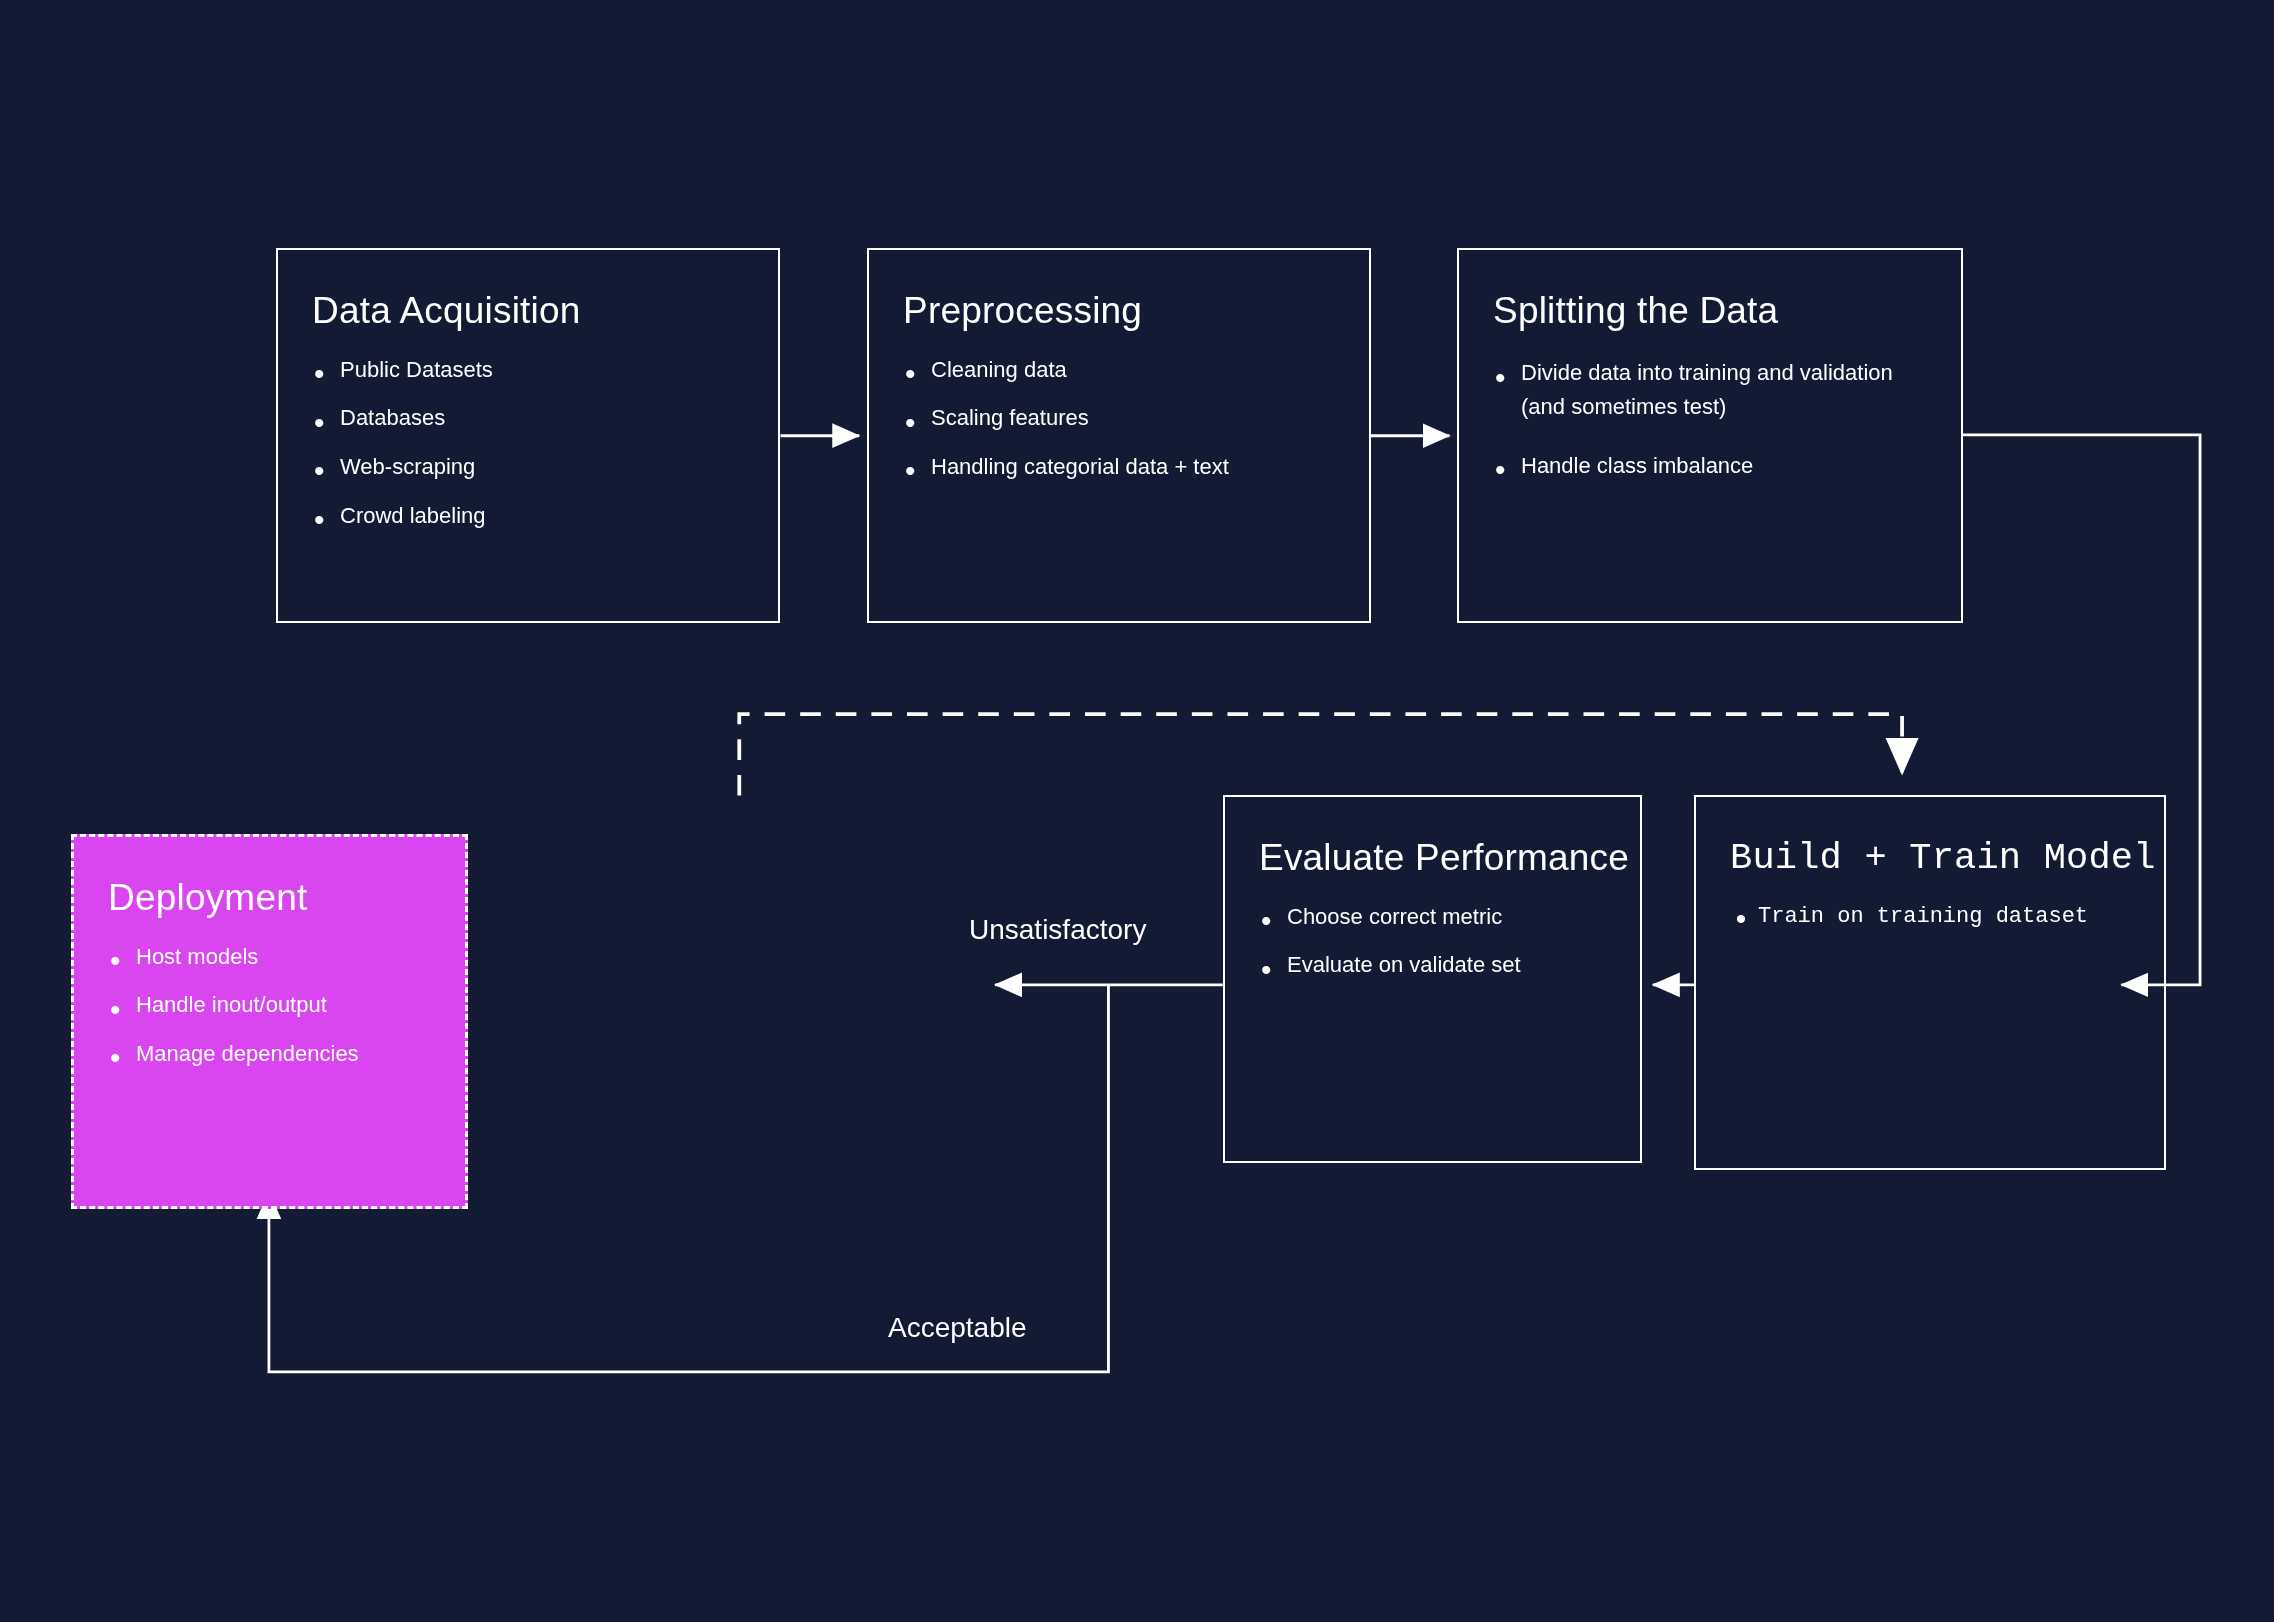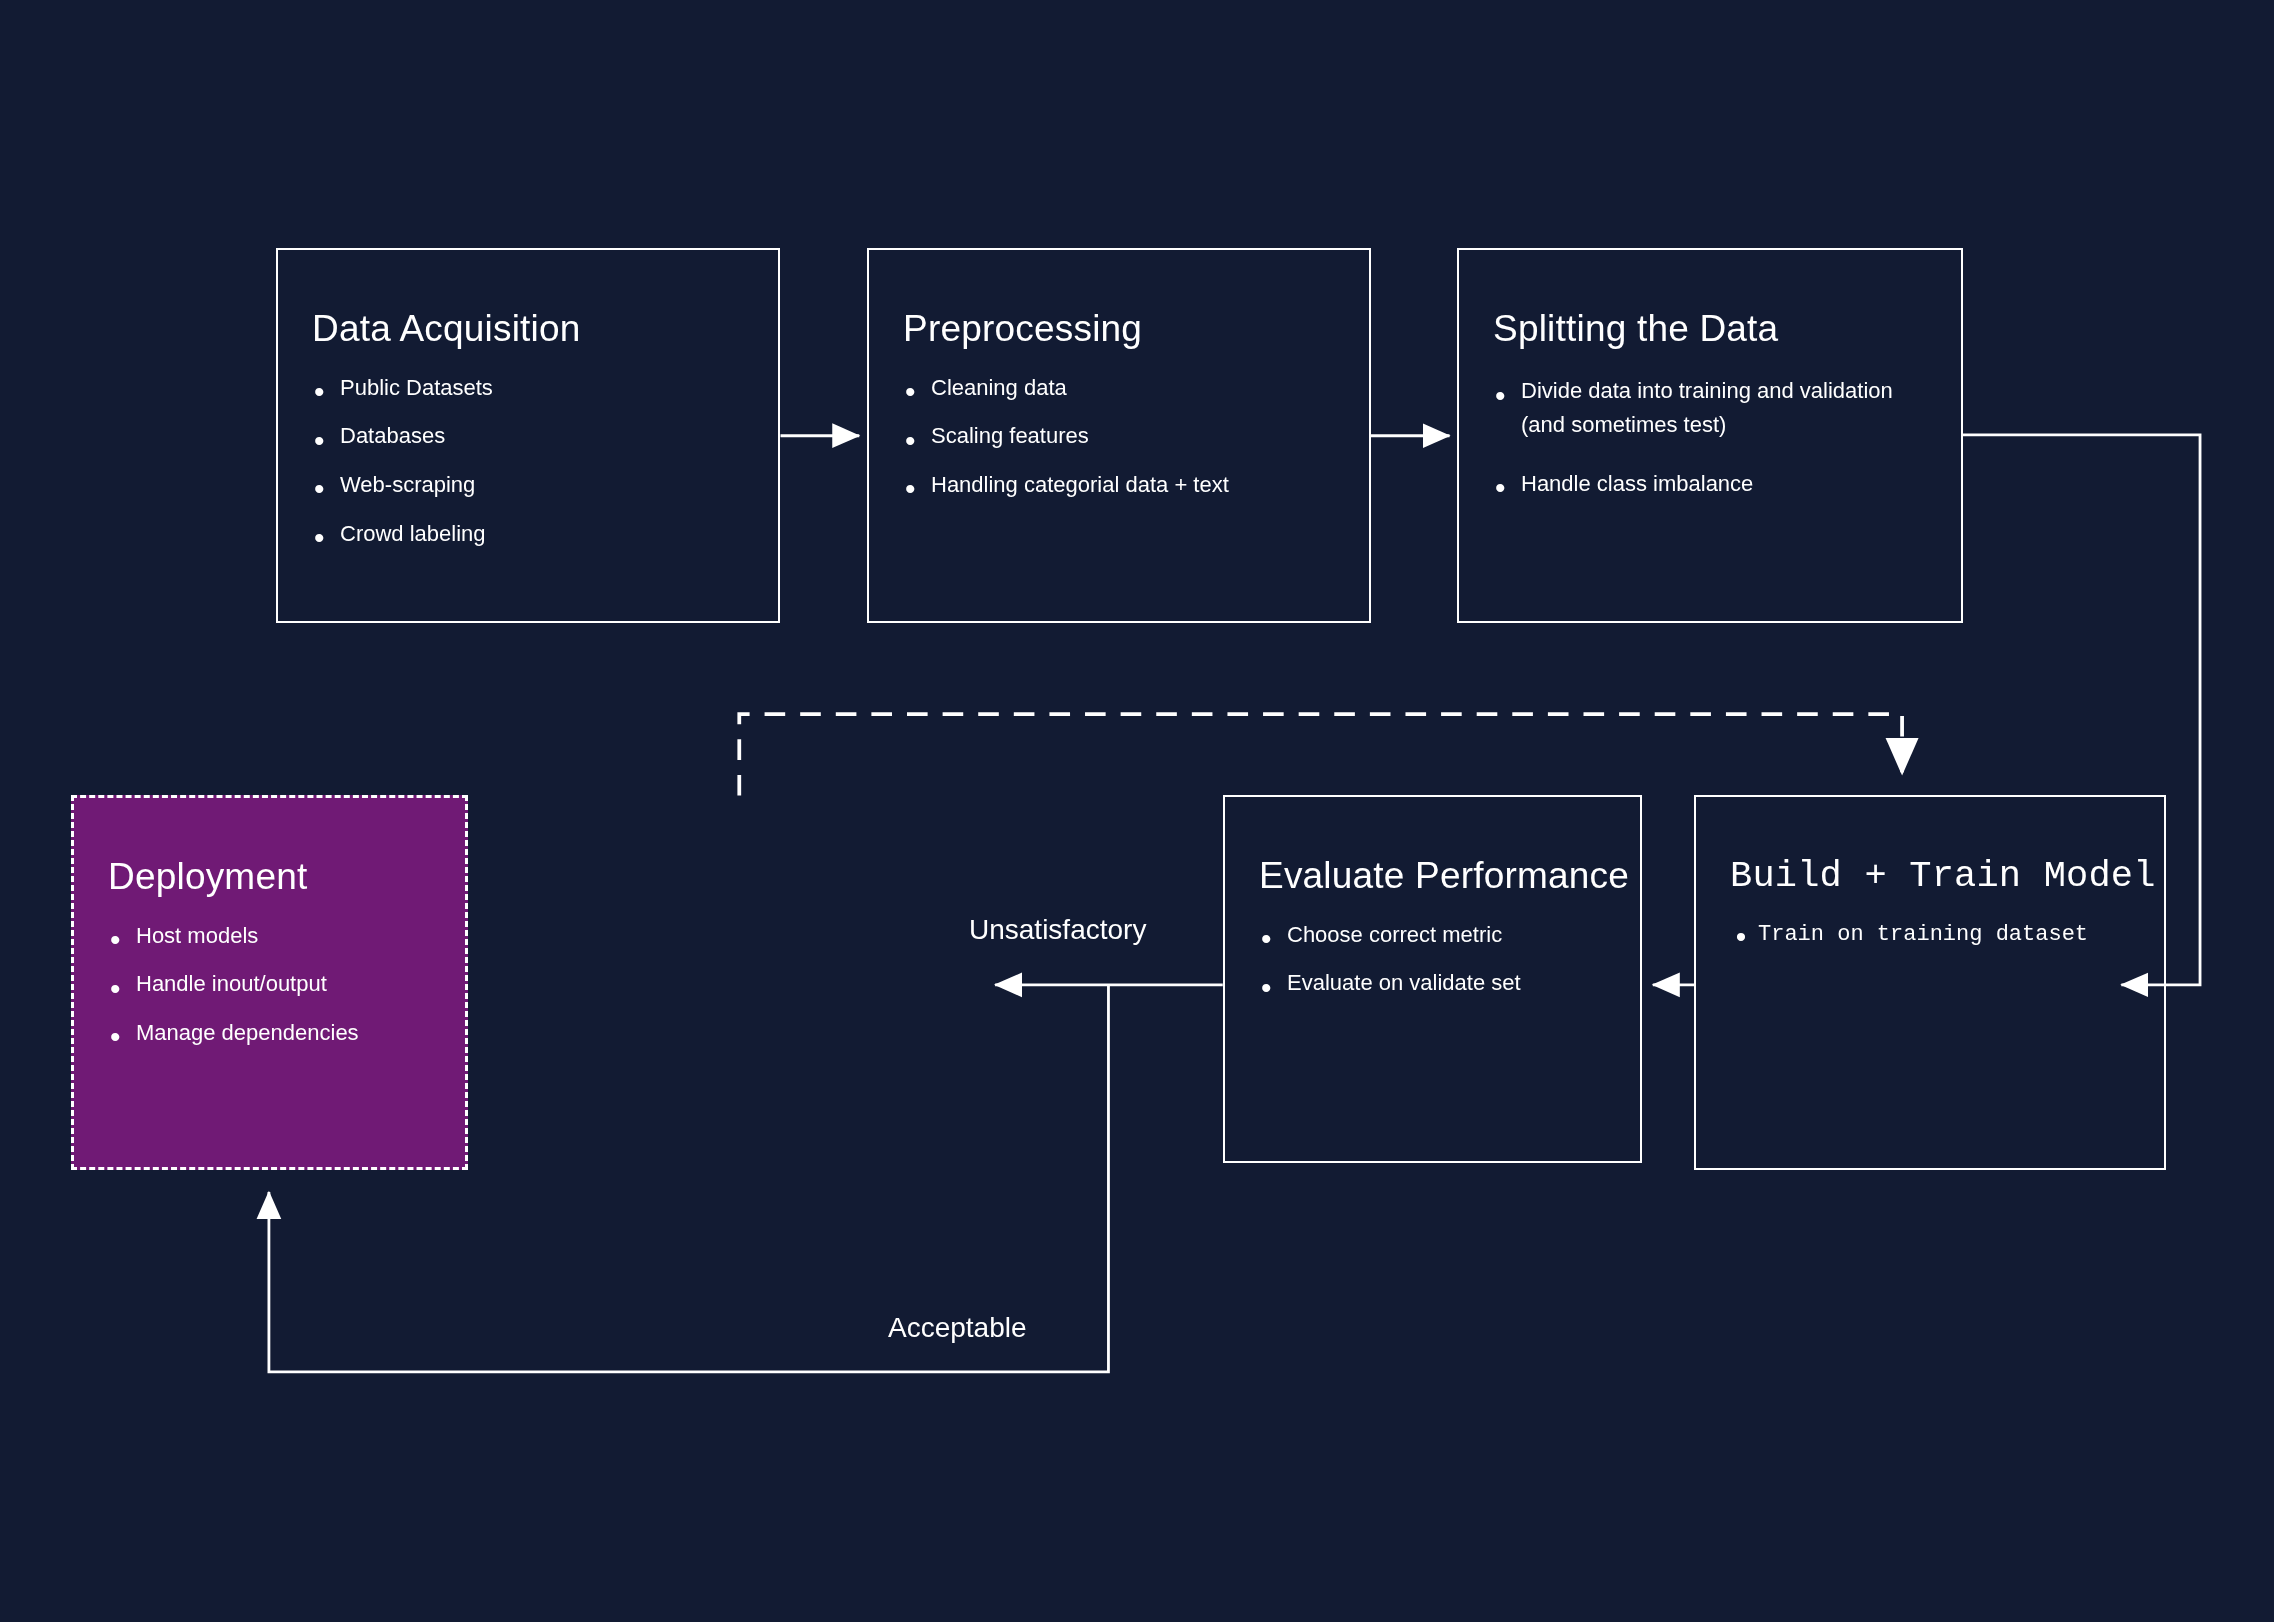--- a/index.html
+++ b/index.html
@@ -23,27 +23,28 @@
     left: 0;
     top: 0;
     width: 2275px;
     height: 1623px;
     pointer-events: none;
   }
   .node {
     position: absolute;
     box-sizing: border-box;
     border: 2.8px solid #ffffff;
-    padding: 59px 34px 19px 34px;
+    padding: 41px 34px 19px 34px;
     color: #ffffff;
   }
   .node.dashed {
     border-style: dashed;
     border-width: 3.7px;
-    background: #701a75;
+    background: #d946ef;
+    margin-top: 39px;
   }
   .node-title {
     font-size: 37px;
     font-weight: 400;
     line-height: 1.1;
     margin: 0 0 24px 0;
     letter-spacing: 0.2px;
     white-space: nowrap;
   }
   .node-list {

